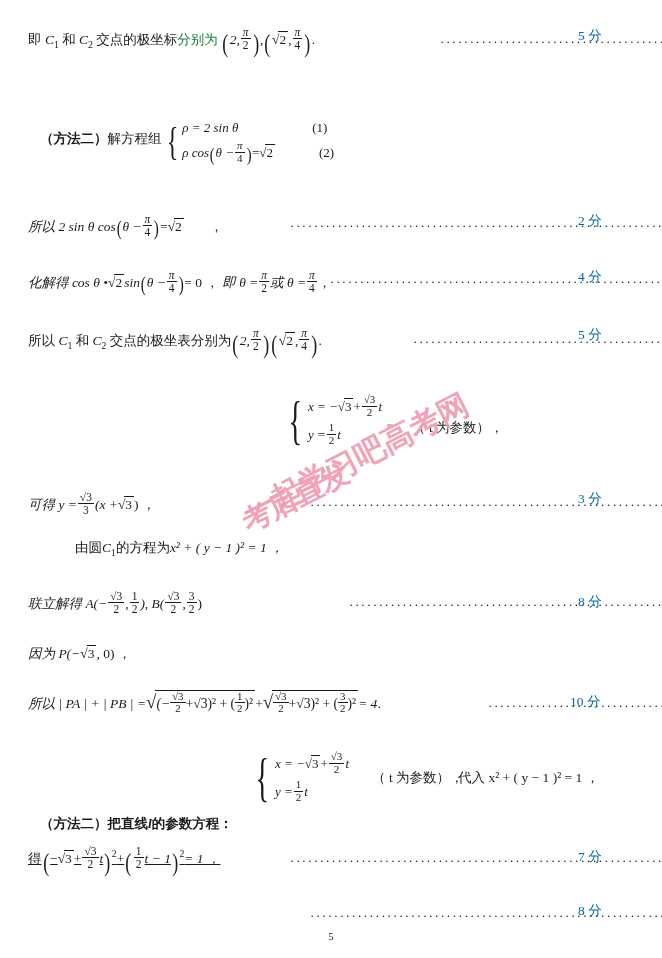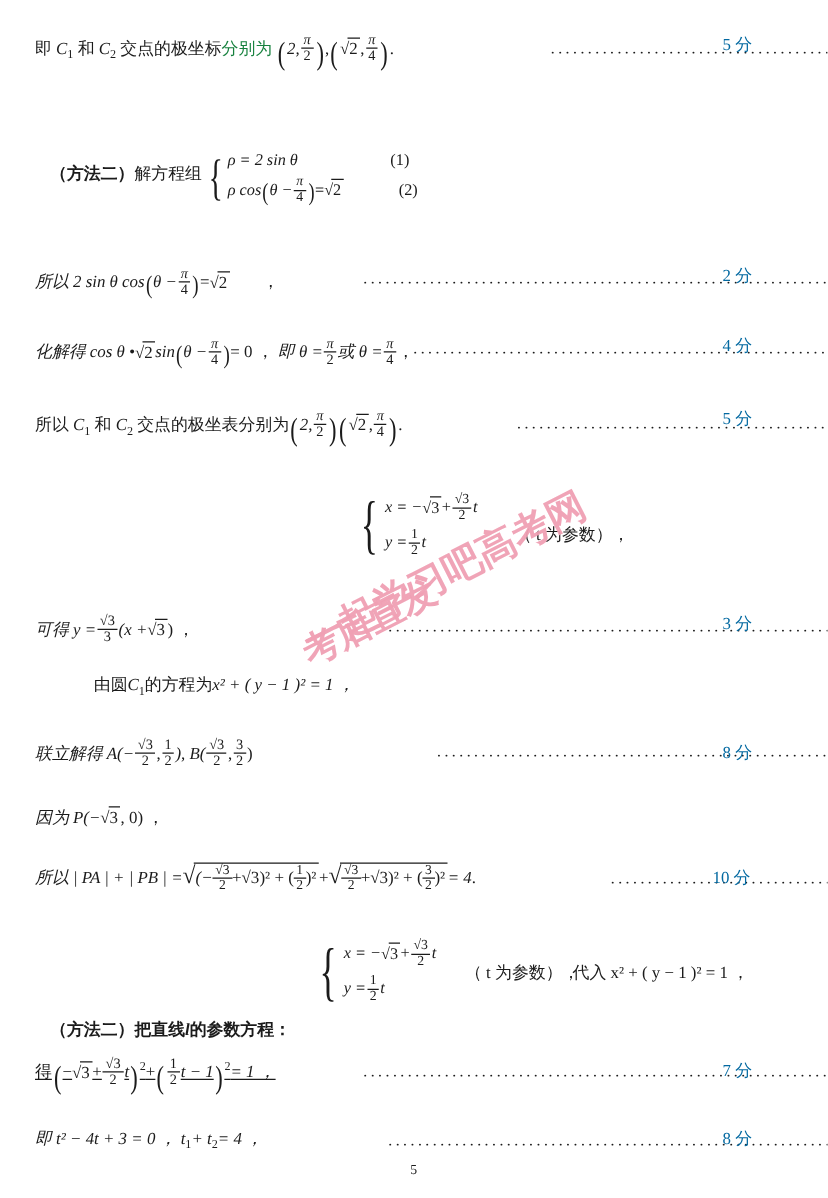--- a/index.html
+++ b/index.html
@@ -219,21 +219,17 @@
   </div>
   <div class="line" style="left:372px; top:770px;">（ t 为参数），</div>
   <div class="line" style="left:458px; top:770px;">代入 x² + ( y − 1 )² = 1 ，</div>
 
   <div class="line" style="left:28px; top:845px;text-decoration:underline;">
     <span>得</span><span class="pbig">(</span><span>−</span><span class="sqrt"><span class="rad">√</span><span class="body">3</span></span><span>+</span><span class="frac"><span class="num">√3</span><span class="den">2</span></span><span class="math">t</span><span class="pbig">)</span><span class="sup">2</span><span>+</span><span class="pbig">(</span><span class="frac"><span class="num">1</span><span class="den">2</span></span><span class="math">t − 1</span><span class="pbig">)</span><span class="sup">2</span><span class="math">= 1 ，</span>
   </div>
   <div class="line dots" style="left:290px; top:853px; font-size:13px;">·······························································</div>
   <div class="line red" style="left:578px; top:849px;">7 分</div>
 
-  <div class="line" style="left:28px; top:903px;">
-    <span class="math">即 t² − 4t + 3 = 0 ，</span>
-    <span class="math"><span>t</span><span class="sub">1</span><span>+ t</span><span class="sub">2</span><span>= 4 ，</span></span>
-  </div>
   <div class="line dots" style="left:310px; top:908px; font-size:13px;">····························································</div>
   <div class="line red" style="left:578px; top:903px;">8 分</div>
 
   <div class="pageno">5</div>
 </div>
 
 </body></html>

